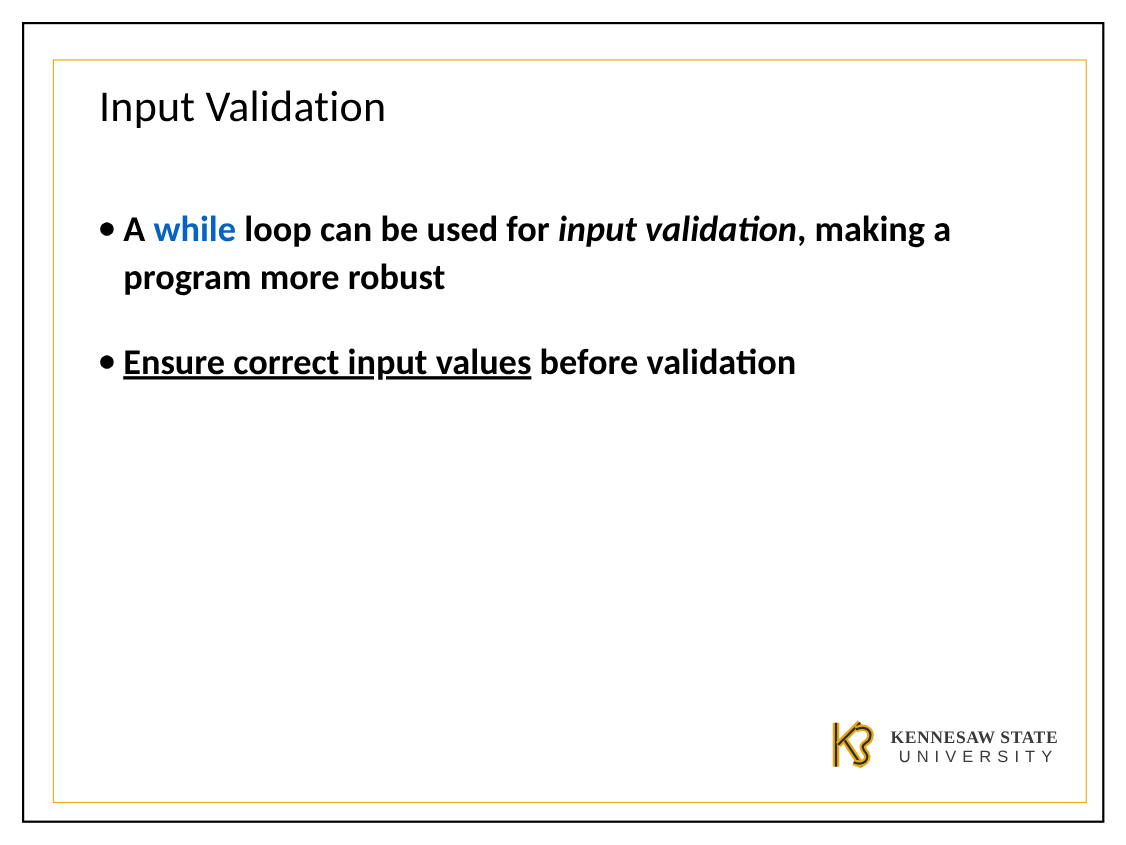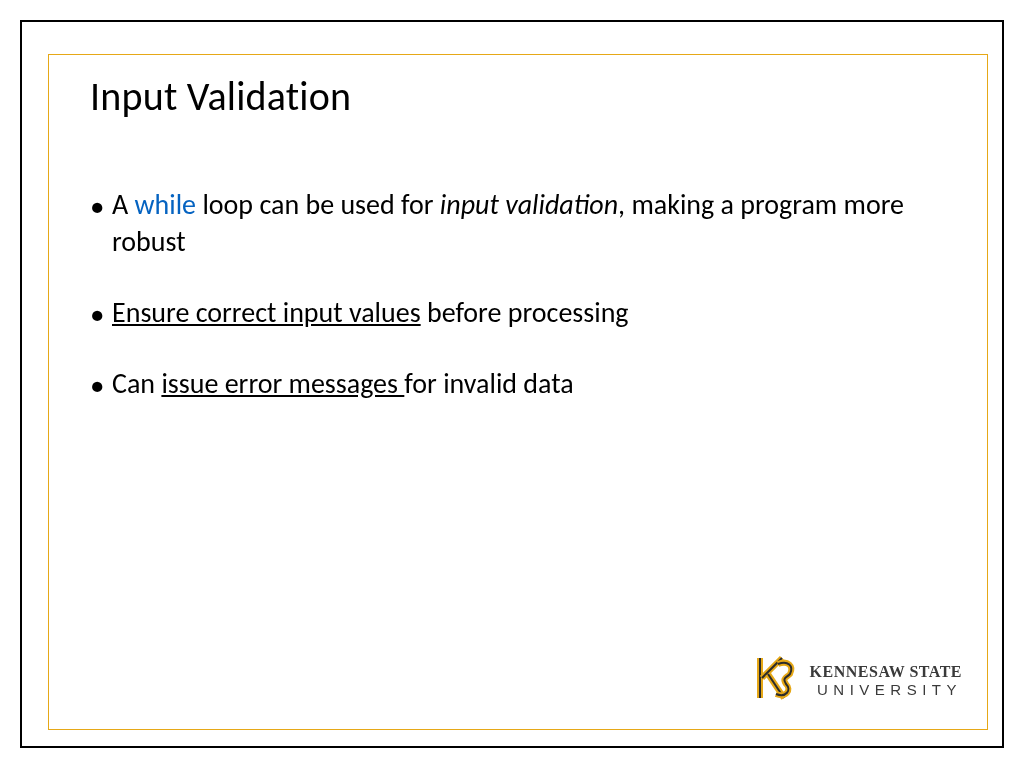--- a/index.html
+++ b/index.html
@@ -40,24 +40,25 @@
     margin-bottom: 66px;
     letter-spacing: 0.2px;
   }
   ul.bullets {
     list-style: none;
     padding: 0;
   }
   ul.bullets li {
     position: relative;
     padding-left: 22px;
-    font-size: 28px;
+    font-size: 33px;
     line-height: 1.32;
     color: #000;
     margin-bottom: 34px;
+    font-weight: bold;
   }
   ul.bullets li::before {
     content: "•";
     position: absolute;
     left: 0;
     top: 0;
     font-size: 29px;
     color: #000;
   }
   .kw-blue { color: #0563c1; }
@@ -95,22 +96,21 @@
 </head>
 <body>
 
 <div class="outer-frame"></div>
 <div class="inner-frame"></div>
 
 <div class="content">
   <h1 class="title">Input Validation</h1>
   <ul class="bullets">
       <li><span>A </span><span class="kw-blue">while</span><span> loop can be used for </span><span class="italic">input validation</span><span>, making a program more robust</span></li>
-      <li><span class="underline">Ensure correct input values</span><span> before processing</span></li>
-      <li><span>Can </span><span class="underline">issue error messages </span><span>for invalid data</span></li>
+      <li><span class="underline">Ensure correct input values</span><span> before validation</span></li>
     </ul>
 </div>
 
 <div class="logo">
   <span>
     <svg width="44" height="48" viewBox="0 0 44 48">
       <g fill="none" stroke="#2b2b2b" stroke-width="2.4">
         <path d="M6 4 L6 44" stroke="#e6a817" stroke-width="6"></path>
         <path d="M6 4 L6 44" stroke="#2b2b2b" stroke-width="2"></path>
         <path d="M8 24 L28 4" stroke="#e6a817" stroke-width="6"></path>

